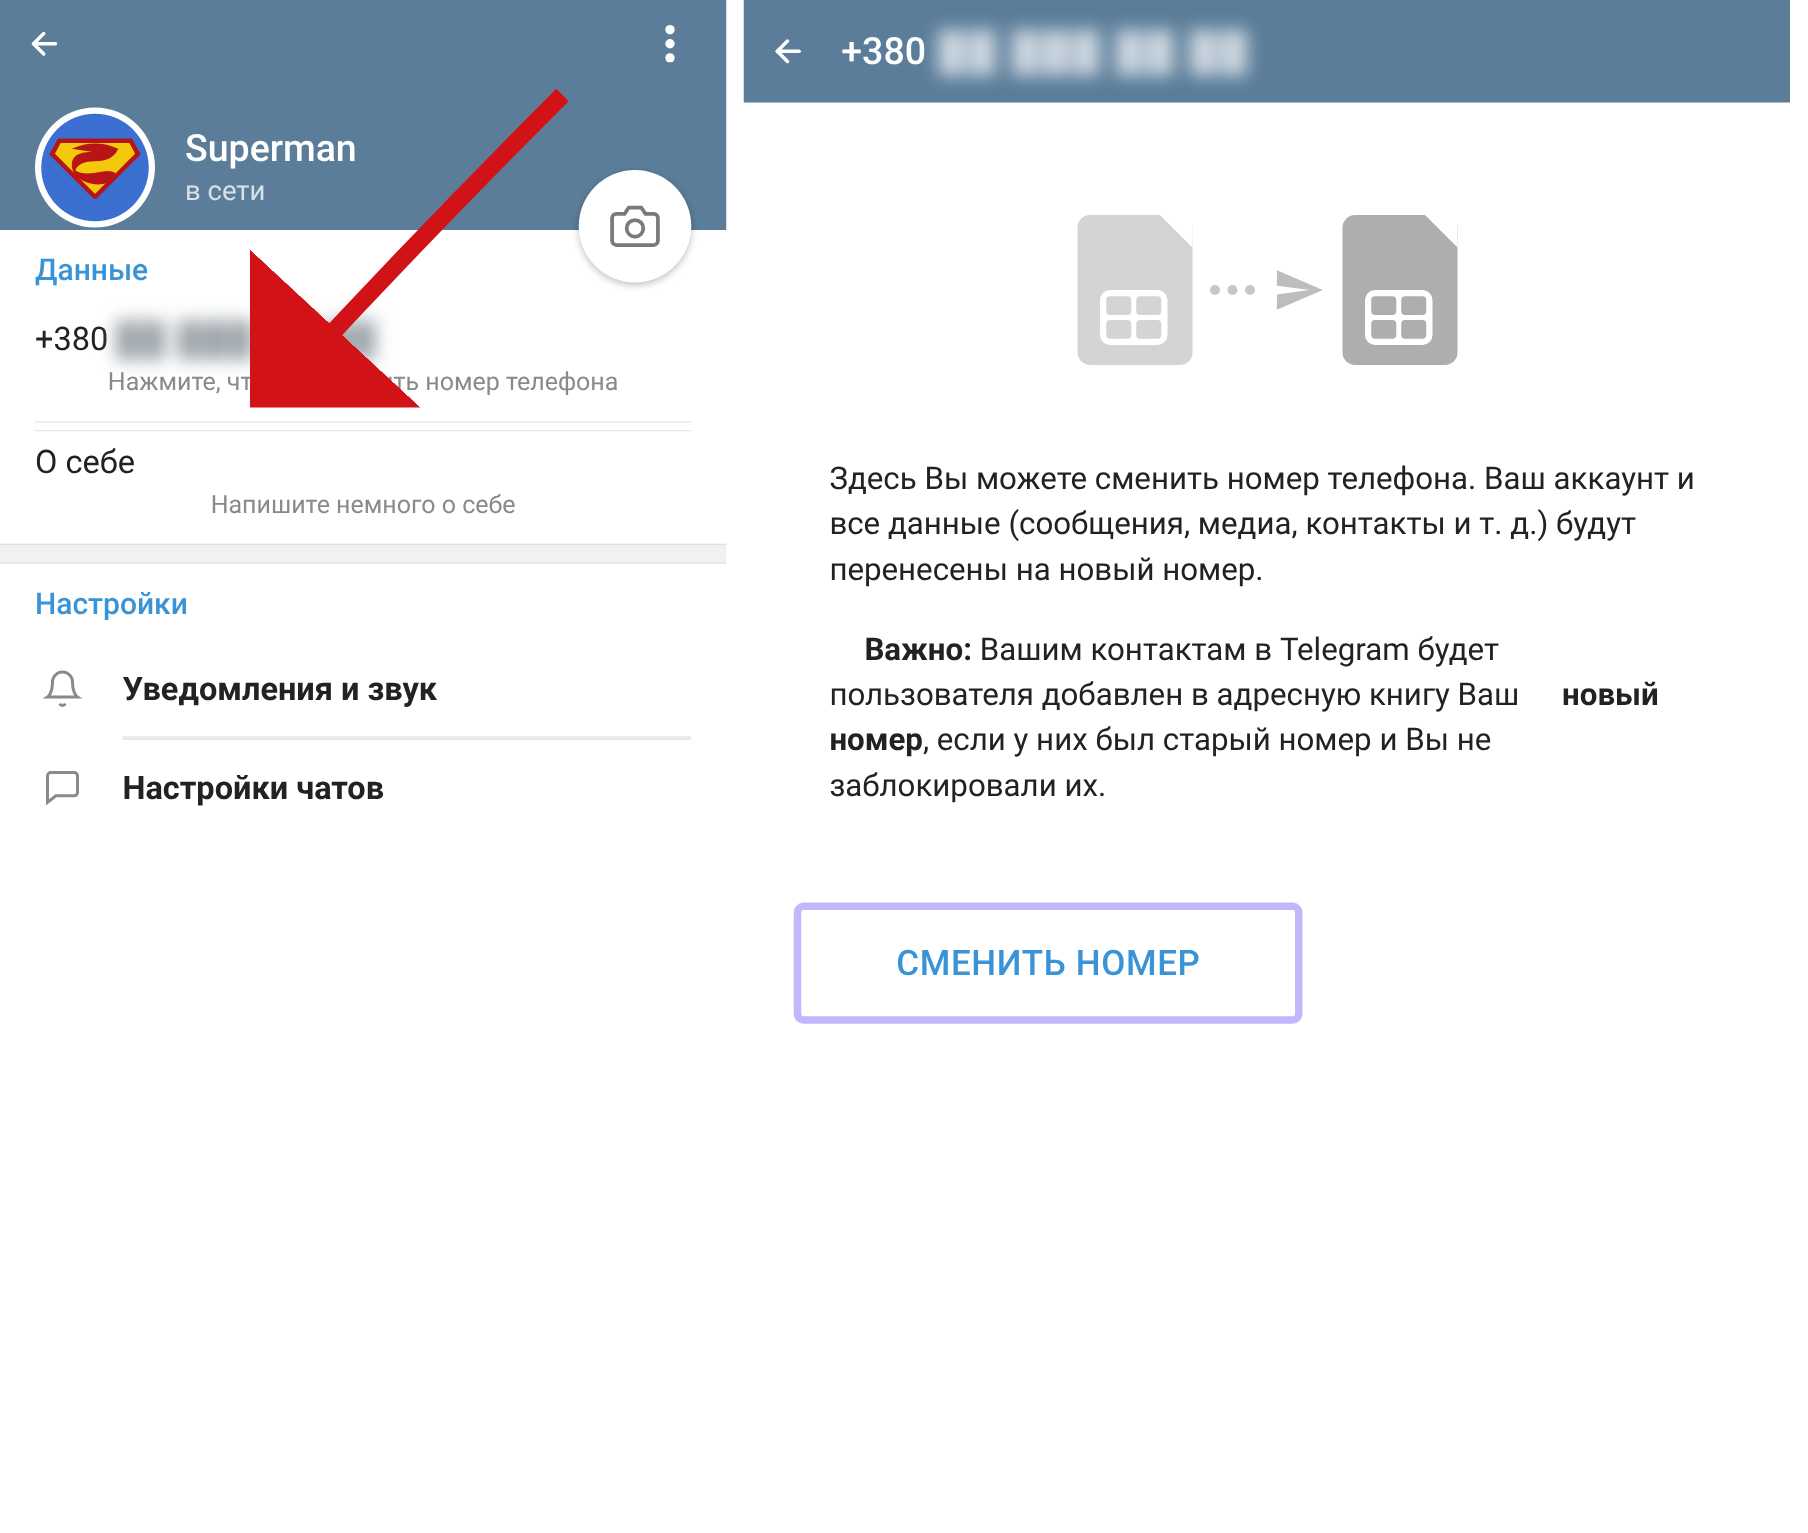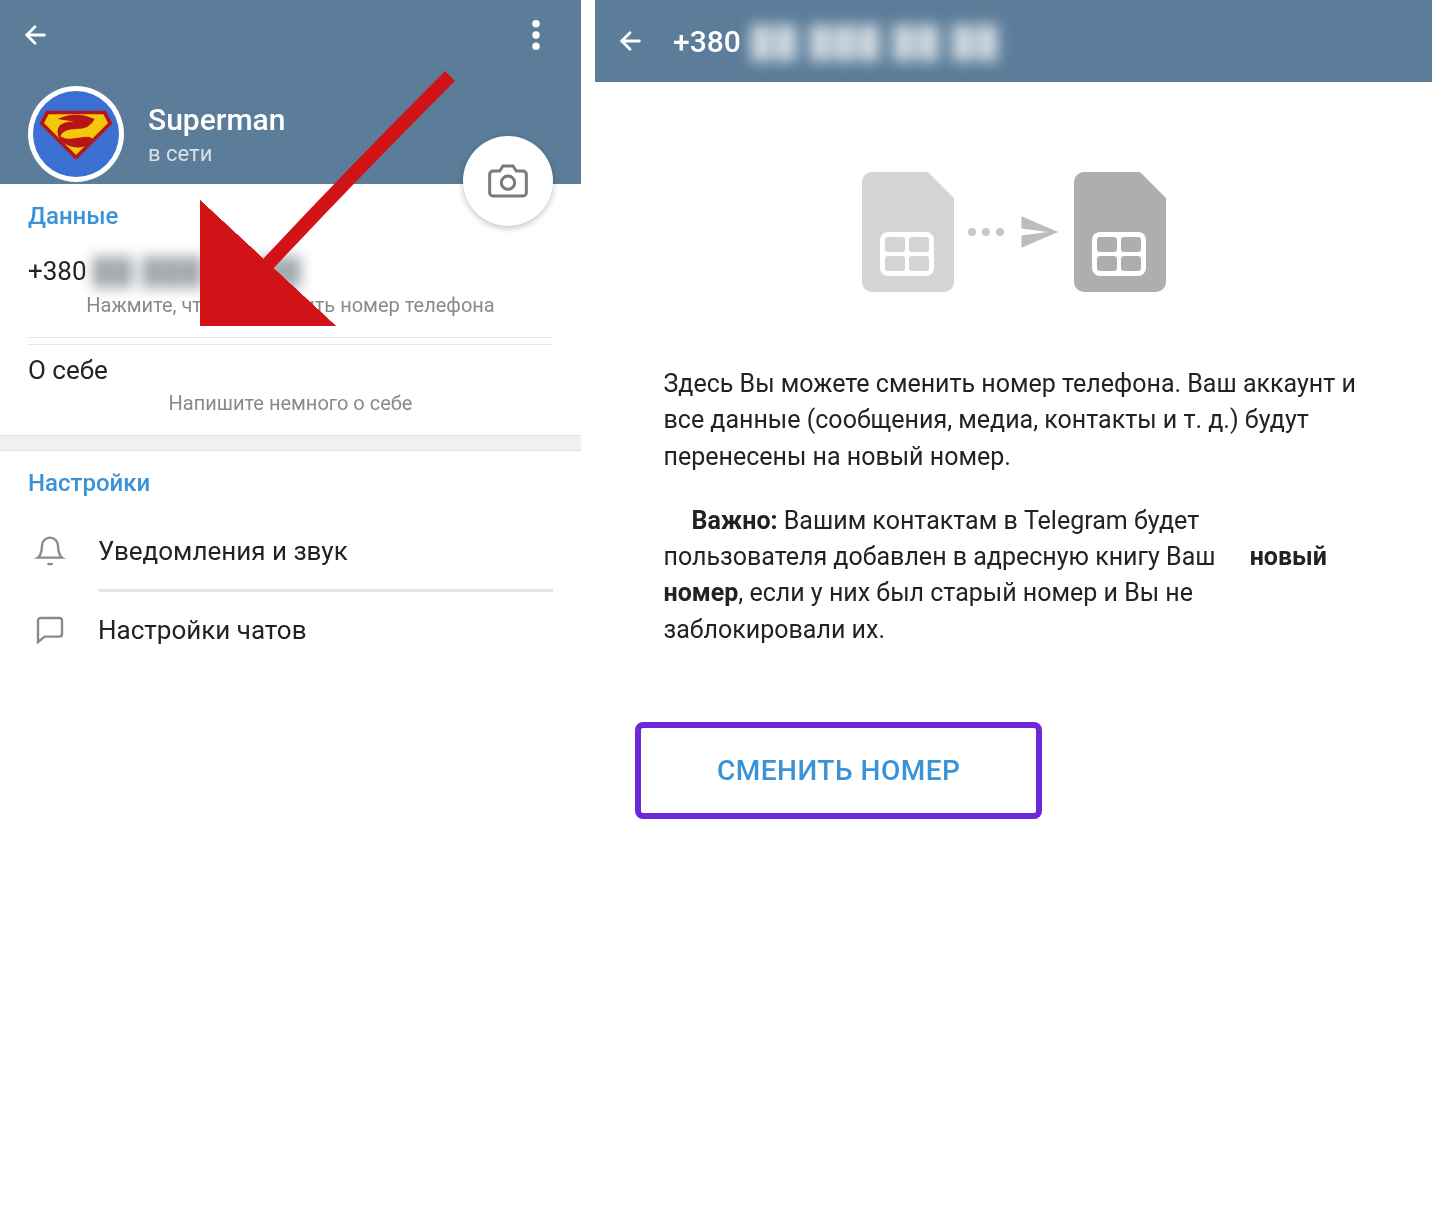--- a/index.html
+++ b/index.html
@@ -23,21 +23,21 @@
   
   .arrow-overlay { position:absolute; pointer-events:none; z-index:5; }
   
   .section { padding:18px 28px 6px; }
   .section-header { color:#3a93d6; font-size:24px; font-weight:500; margin-bottom:16px; }
   .item { padding:10px 0 14px; }
   .item-primary { font-size:26px; color:#222; }
   .item-secondary { font-size:20px; color:#8a8a8a; margin-top:6px;text-align:center; }
   .item-divider { border-top:1px solid #e6e6e6; margin:6px 0 0; }
   .thick-divider { height:16px; background:#f1f1f1; border-top:1px solid #e0e0e0; border-bottom:1px solid #e0e0e0; }
-  .settings-row { display:flex; align-items:center; padding:22px 0; cursor:pointer; }
+  .settings-row { display:flex; align-items:flex-end; padding:22px 0; cursor:pointer;font-weight:bold; }
   .settings-icon { width:44px; display:flex; justify-content:center; color:#8a8a8a; }
   .settings-label { margin-left:26px; font-size:26px; color:#222; }
   .settings-divider { border-top:1px solid #e6e6e6; margin-left:70px; }
   .blur { filter: blur(7px); color:#9aa2a8; letter-spacing:2px; }
   
   .header-right { background:#5b7d99; height:82px; display:flex; align-items:center; color:#fff; }
   .hr-title { font-size:30px; font-weight:500; margin-left:8px; display:flex; align-items:baseline; }
   .hr-title .blur2 { filter: blur(7px); color:#cfd9e1; letter-spacing:3px; margin-left:10px; font-size:30px; }
   
   .right-body { padding:54px 40px 0; }
@@ -46,21 +46,21 @@
   .sim.light { background:#d4d4d4; }
   .sim.dark  { background:#aeaeae; }
   .sim-cut { position:absolute; top:0; right:0; width:0; height:0; border-top:26px solid #fff; border-left:26px solid transparent; }
   .sim-chip { position:absolute; left:18px; bottom:16px; width:54px; height:44px; border-radius:8px; background:#fff; display:grid; grid-template-columns:1fr 1fr; grid-template-rows:1fr 1fr; gap:4px; padding:5px; }
   .sim.light .sim-chip > div { background:#d4d4d4; border-radius:3px; }
   .sim.dark  .sim-chip > div { background:#aeaeae; border-radius:3px; }
   .dots { display:flex; gap:6px; }
   .dots span { width:8px; height:8px; border-radius:50%; background:#c7c7c7; }
   .info-text { font-size:25px; line-height:1.45; color:#222; max-width:700px; margin:0 auto; }
   .info-text p { margin-bottom:28px; }
-  .change-btn-wrap { border:6px solid #6d28d9; border-radius:8px; display:inline-block; margin-top:46px; padding:26px 76px; cursor:pointer; }
+  .change-btn-wrap { border:6px solid #c4b5fd; border-radius:8px; display:inline-block; margin-top:46px; padding:26px 76px; cursor:pointer; }
   .change-btn { font-size:28px; font-weight:500; color:#3a93d6; letter-spacing:0.5px; }
   b { font-weight:700;margin-left:28px; }
 </style>
 </head>
 <body>
 
 <div class="container">
 
   <div class="pane pane-left">
 

